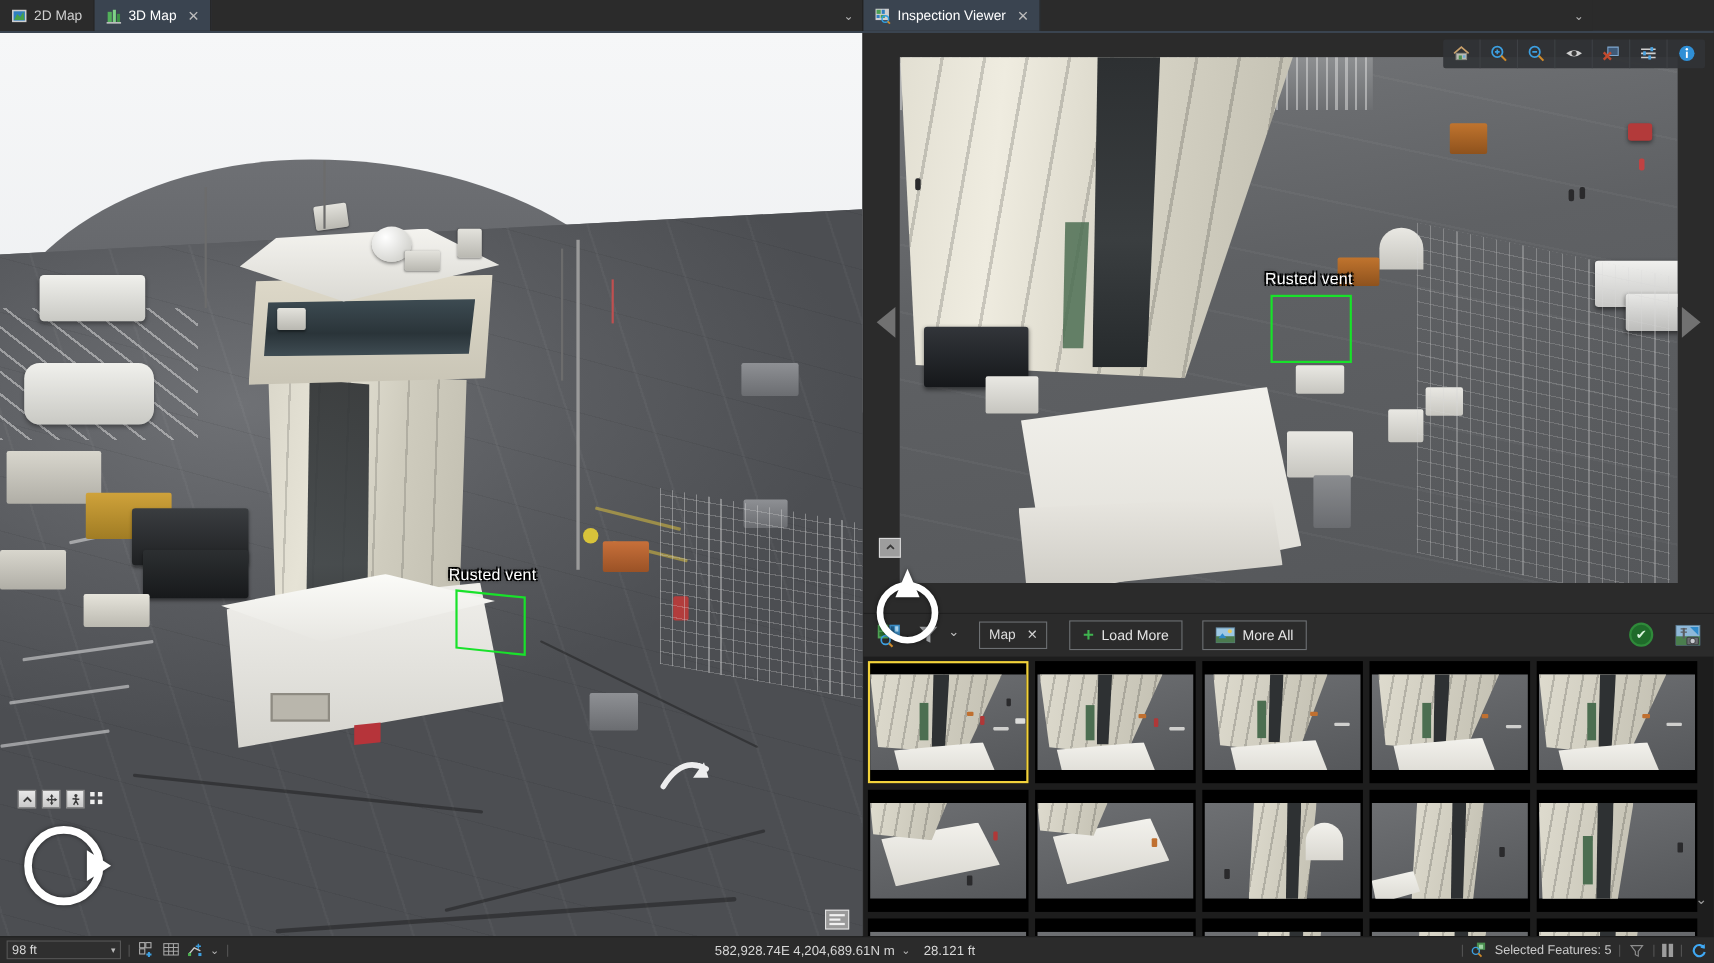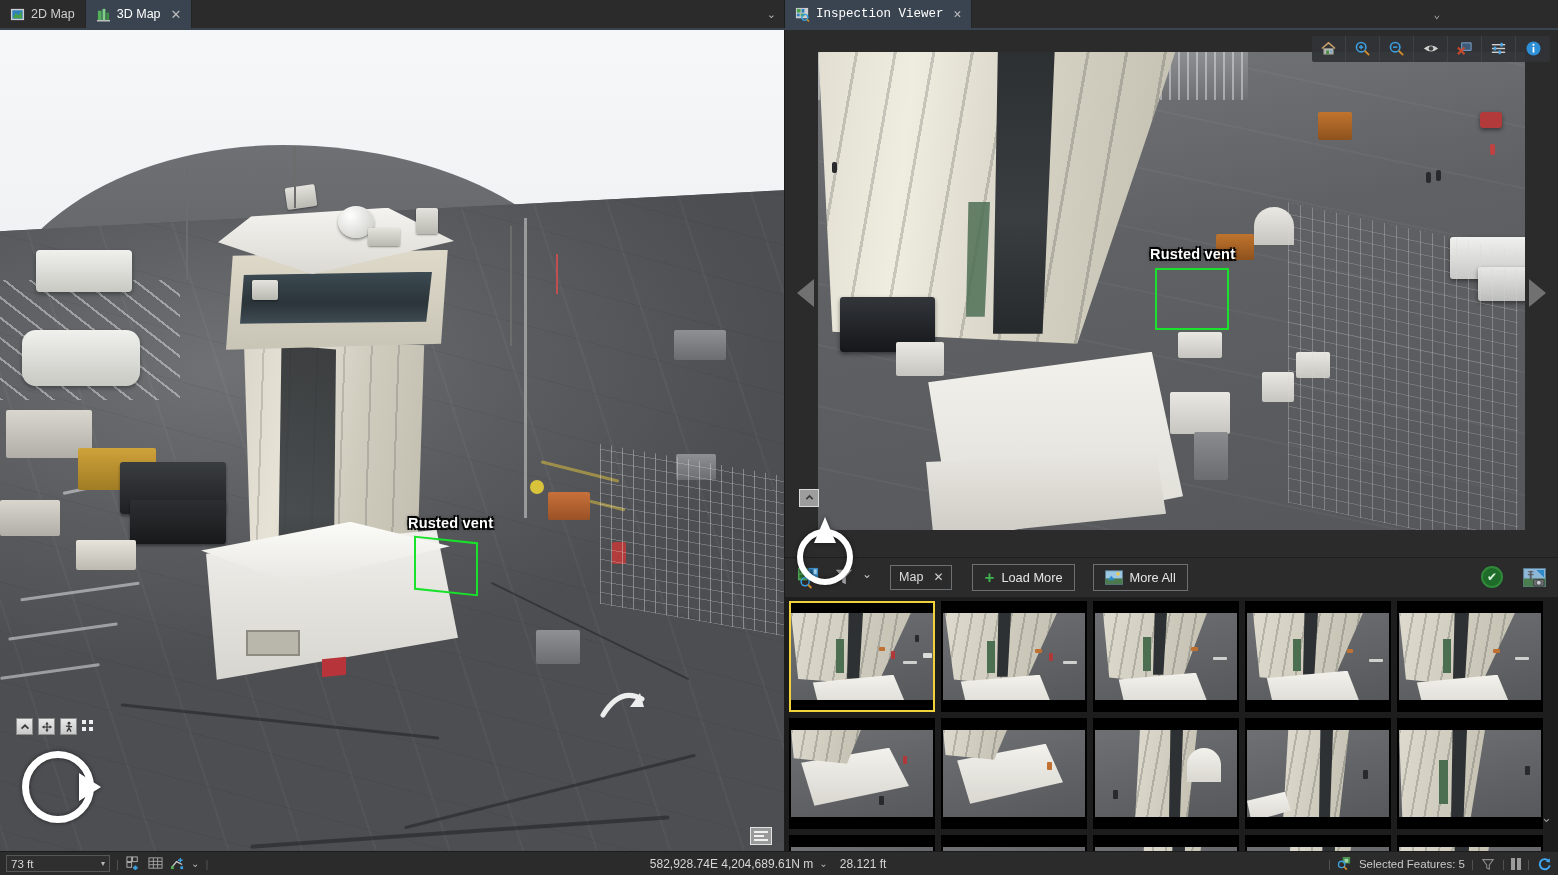--- a/index.html
+++ b/index.html
@@ -9,21 +9,21 @@
     font-family: "Liberation Sans", sans-serif;
     overflow: hidden;
     color: #d4d4d4;
   }
   .app { position: relative; width: 1558px; height: 875px; display: flex; flex-direction: column; }
 
   
   .tabstrip-row { display: flex; height: 28px; background: #2b2b2b; flex: 0 0 28px; }
   .tabgroup { position: relative; display: flex; align-items: stretch; background: #2b2b2b; }
   .tabgroup.left { width: 785px; border-right: 1px solid #1d1d1d; }
-  .tabgroup.right { width: 663px; font-family: Liberation Mono, monospace; }
+  .tabgroup.right { width: 663px; }
   .tab {
     display: flex; align-items: center; gap: 6px;
     padding: 0 10px; height: 28px;
     font-size: 12.5px; color: #cfcfcf; cursor: default;
     border-right: 1px solid #252525;
   }
   .tab.active { background: #3a4450; color: #ffffff; }
   .tab .tclose { font-size: 13px; color: #bdbdbd; margin-left: 4px; line-height: 1; }
   .tab-ico { width: 15px; height: 15px; flex: 0 0 15px; display:block; }
   .tabgroup .chev {
@@ -142,21 +142,21 @@
   }
   .gantry {
     position:absolute; left: 0px; top: 250px; width: 180px; height: 120px;
     background: repeating-linear-gradient(38deg, rgba(225,225,225,.6) 0 2px, transparent 2px 16px);
     opacity: .8;
   }
 
   
   .anno-label {
     position: absolute;
-    font-size: 14.5px; font-weight: 700; color: #ffffff;
+    font-size: 14.5px; font-weight: 400; color: #ffffff;
     text-shadow:
       -1.6px -1.6px 0 #000, 1.6px -1.6px 0 #000,
       -1.6px 1.6px 0 #000, 1.6px 1.6px 0 #000,
       0 0 4px rgba(0,0,0,.9);
     white-space: nowrap; letter-spacing: .2px;
   }
   .anno-box { position:absolute; border: 2px solid #18e22a; box-sizing: border-box; }
 
   
   .map3d-btnbar { position:absolute; left: 16px; bottom: 116px; display:flex; align-items:center; gap: 5px; }
@@ -832,21 +832,21 @@
         </div>
 
         <div class="thumbs-chev">⌄</div>
       </div>
     </div>
   </div>
 
   <div class="statusbar">
 
     <div class="scale-box">
-      <span>73 ft</span>
+      <span>98 ft</span>
       <span class="c">▾</span>
     </div>
 
     <span class="sb-sep">|</span>
 
     <div class="sb-ico">
       <svg viewBox="0 0 16 16" width="15" height="15">
         <rect x="1" y="1" width="5" height="5" fill="none" stroke="#b4b4b4"></rect>
         <rect x="7" y="1" width="5" height="5" fill="none" stroke="#b4b4b4"></rect>
         <rect x="1" y="7" width="5" height="5" fill="none" stroke="#b4b4b4"></rect>

